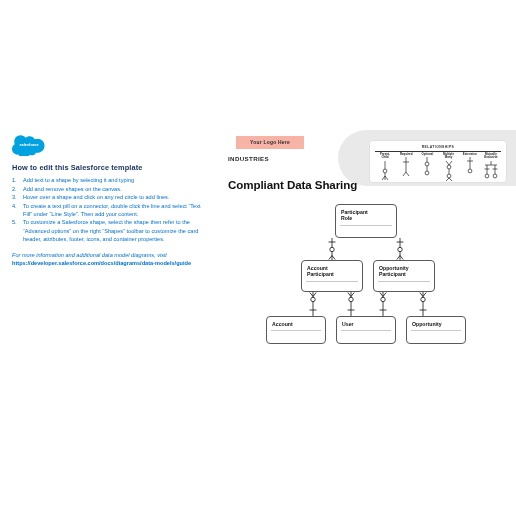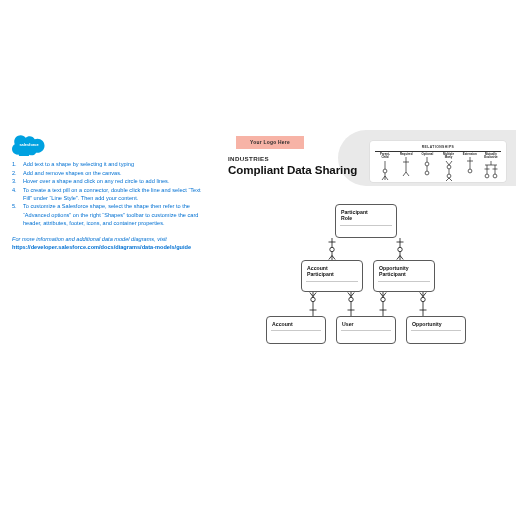--- a/index.html
+++ b/index.html
@@ -45,21 +45,21 @@
   }
   #logo-box span{
     font-size:4.9px;font-weight:bold;color:#2b2b2b;letter-spacing:0.25px;
   }
   #title-block{position:absolute;left:228px;top:155px;width:150px;}
   #eyebrow{
     font-size:6.2px;font-weight:bold;color:#2b2b2b;letter-spacing:0.35px;
   }
   #maintitle{
     font-size:11.6px;font-weight:bold;color:#111;letter-spacing:-0.1px;
-    margin-top:1px;
+    margin-top:16px;
   }
 
   
   #legend{
     position:absolute;left:370px;top:141px;width:136px;height:41px;
     background:#ffffff;border-radius:3px;
     box-shadow:0 0 0 0.5px #d8d8d8;
   }
   #legend-title{
     text-align:center;font-size:3.4px;font-weight:bold;color:#333;
@@ -111,20 +111,21 @@
                  0 3.9-3.13 7.06-7.0 7.06-.47 0-.94-.05-1.38-.14
                  -.88 1.57-2.56 2.63-4.48 2.63-.8 0-1.57-.18-2.25-.51
                  -.9 2.11-2.99 3.59-5.42 3.59-2.54 0-4.7-1.6-5.53-3.85
                  -.36.08-.74.12-1.12.12C2.47 20.65 0 18.16 0 15.09
                  c0-2.06 1.11-3.85 2.76-4.82-.34-.78-.53-1.64-.53-2.55
                  0-3.53 2.87-6.39 6.41-6.39 2.08 0 3.93.99 5.09 2.52z" fill="#00A1E0"></path>
         <text x="17" y="12.4" font-family="Liberation Sans, sans-serif" font-size="3.9" font-weight="bold" fill="#ffffff" text-anchor="middle">salesforce</text>
       </svg>
     </div>
 
+    <div class="instr-title">How to edit this Salesforce template</div>
 
     <ul class="instr-list">
       <li>
         <span class="num">1.</span>
         <span class="cont">Add text to a shape by selecting it and typing</span>
       </li>
       <li>
         <span class="num">2.</span>
         <span class="cont">Add and remove shapes on the canvas.</span>
       </li>

